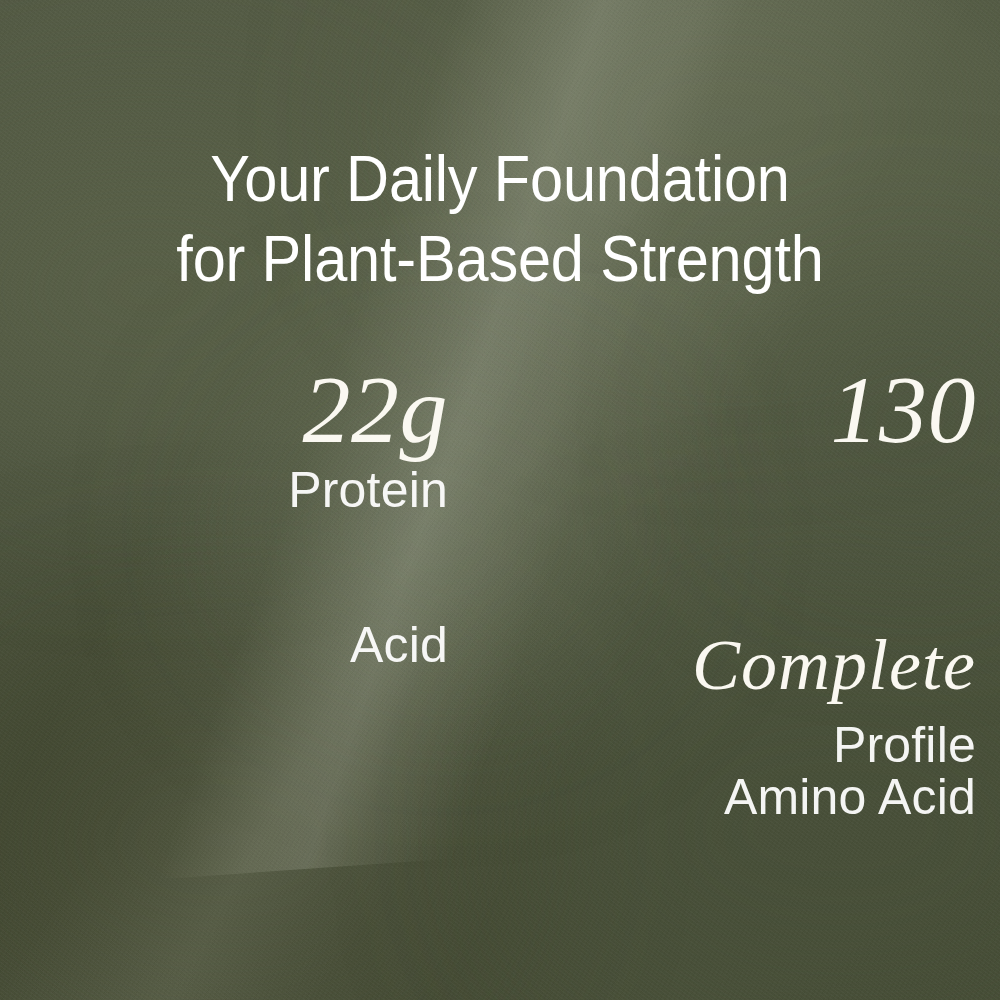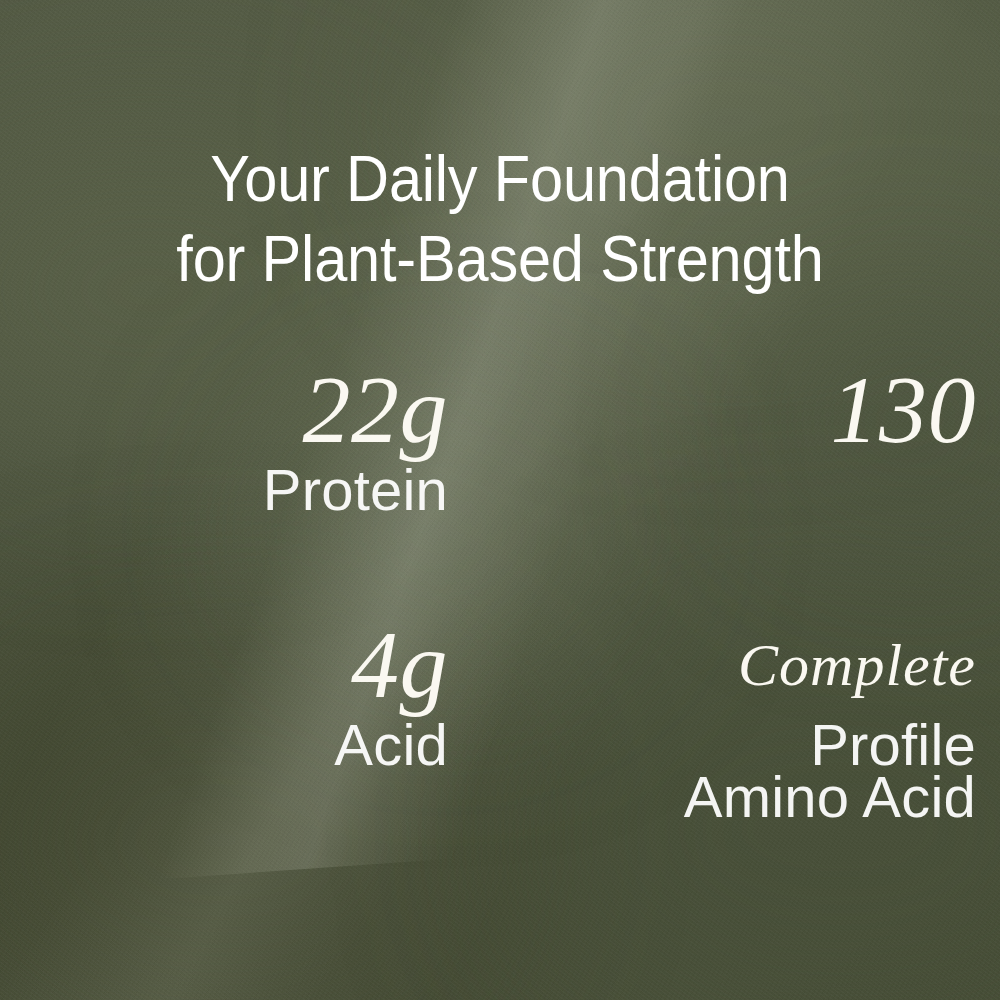--- a/index.html
+++ b/index.html
@@ -147,30 +147,30 @@
     font-family: "Liberation Serif", "DejaVu Serif", serif;
     font-style: italic;
     font-weight: 400;
     font-size: 96px;
     line-height: 100px;
     color: #faf8f1;
     letter-spacing: 0.5px;
   }
 
   .stat-value.wide {
-    font-size: 60px;
+    font-size: 72px;
     letter-spacing: 1px;
   }
 
   .stat-label {
     display: block;
     margin-top: 4px;
     font-family: "Liberation Sans", sans-serif;
     font-weight: 300;
-    font-size: 58px;
+    font-size: 50px;
     line-height: 52px;
     color: rgba(255,255,255,0.94);
     letter-spacing: 0.2px;
   }
   .stat-label .lbl-line { display: block; }
 
   
   .col-left  { padding-right: 52px; }
   .col-right { padding-left: 0px; }
 </style>
@@ -206,21 +206,20 @@
         <span class="stat-label">
           <span class="lbl-line">Protein</span>
         </span>
       </div>
 
       <div class="stat-cell col-right">
         <span class="stat-value">130</span>
       </div>
 
       <div class="stat-cell col-left">
-        <span class="stat-value">4g</span>
         <span class="stat-label">
           <span class="lbl-line">Acid</span>
         </span>
       </div>
 
       <div class="stat-cell col-right">
         <span class="stat-value wide">Complete</span>
         <span class="stat-label">
           <span class="lbl-line">Profile</span>
           <span class="lbl-line">Amino Acid</span>

